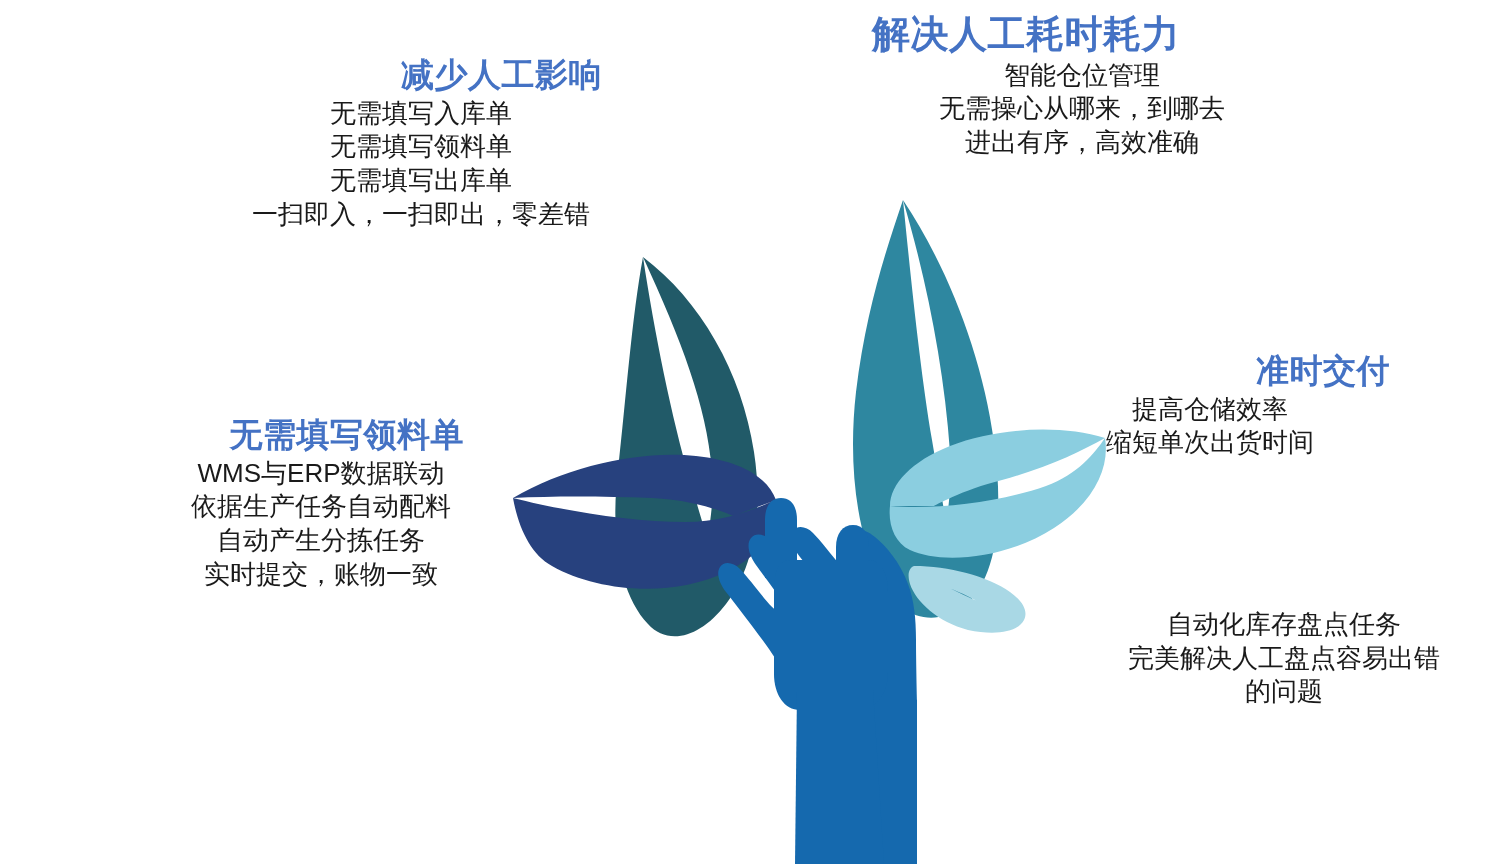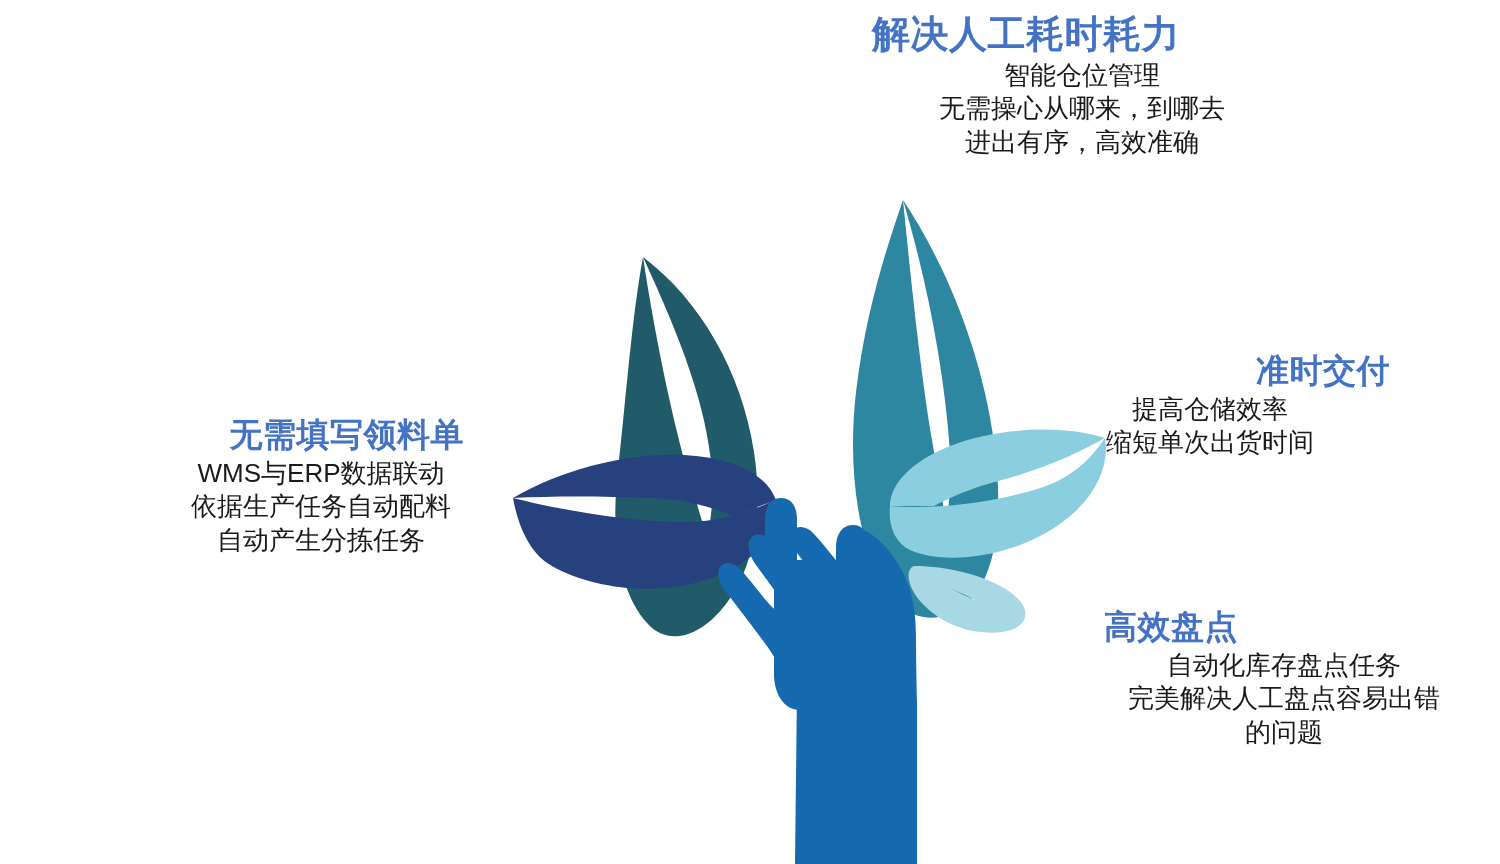--- a/index.html
+++ b/index.html
@@ -231,49 +231,58 @@
         Z"></path>
       <path fill="#1569AE" d="
         M 797 690
         L 873 690
         L 884 864
         L 795 864
         Z"></path>
     </g>
   </svg>
 
+  <div class="callout align-right" id="callout-reduce-manual-impact">
+    <div class="callout-title">减少人工影响</div>
+    <div class="callout-lines">
+      <span class="ln">无需填写入库单</span>
+      <span class="ln">无需填写领料单</span>
+      <span class="ln">无需填写出库单</span>
+      <span class="ln">一扫即入，一扫即出，零差错</span>
+    </div>
+  </div>
 
   <div class="callout align-left" id="callout-solve-labor-cost">
     <div class="callout-title">解决人工耗时耗力</div>
     <div class="callout-lines">
       <span class="ln">智能仓位管理</span>
       <span class="ln">无需操心从哪来，到哪去</span>
       <span class="ln">进出有序，高效准确</span>
     </div>
   </div>
 
   <div class="callout align-right" id="callout-reduce-manual-involvement">
     <div class="callout-title">无需填写领料单</div>
     <div class="callout-lines">
       <span class="ln">WMS与ERP数据联动</span>
       <span class="ln">依据生产任务自动配料</span>
       <span class="ln">自动产生分拣任务</span>
+      <span class="ln">实时提交，账物一致</span>
     </div>
   </div>
 
   <div class="callout align-right" id="callout-on-time-delivery">
     <div class="callout-title">准时交付</div>
     <div class="callout-lines">
       <span class="ln">提高仓储效率</span>
       <span class="ln">缩短单次出货时间</span>
     </div>
   </div>
 
   <div class="callout align-left" id="callout-efficient-stocktaking">
-    <div class="callout-title">高效盘点</div>
     <div class="callout-lines">
       <span class="ln">自动化库存盘点任务</span>
       <span class="ln">完美解决人工盘点容易出错</span>
       <span class="ln">的问题</span>
     </div>
   </div>
 
 </div>
 
 </body></html>

